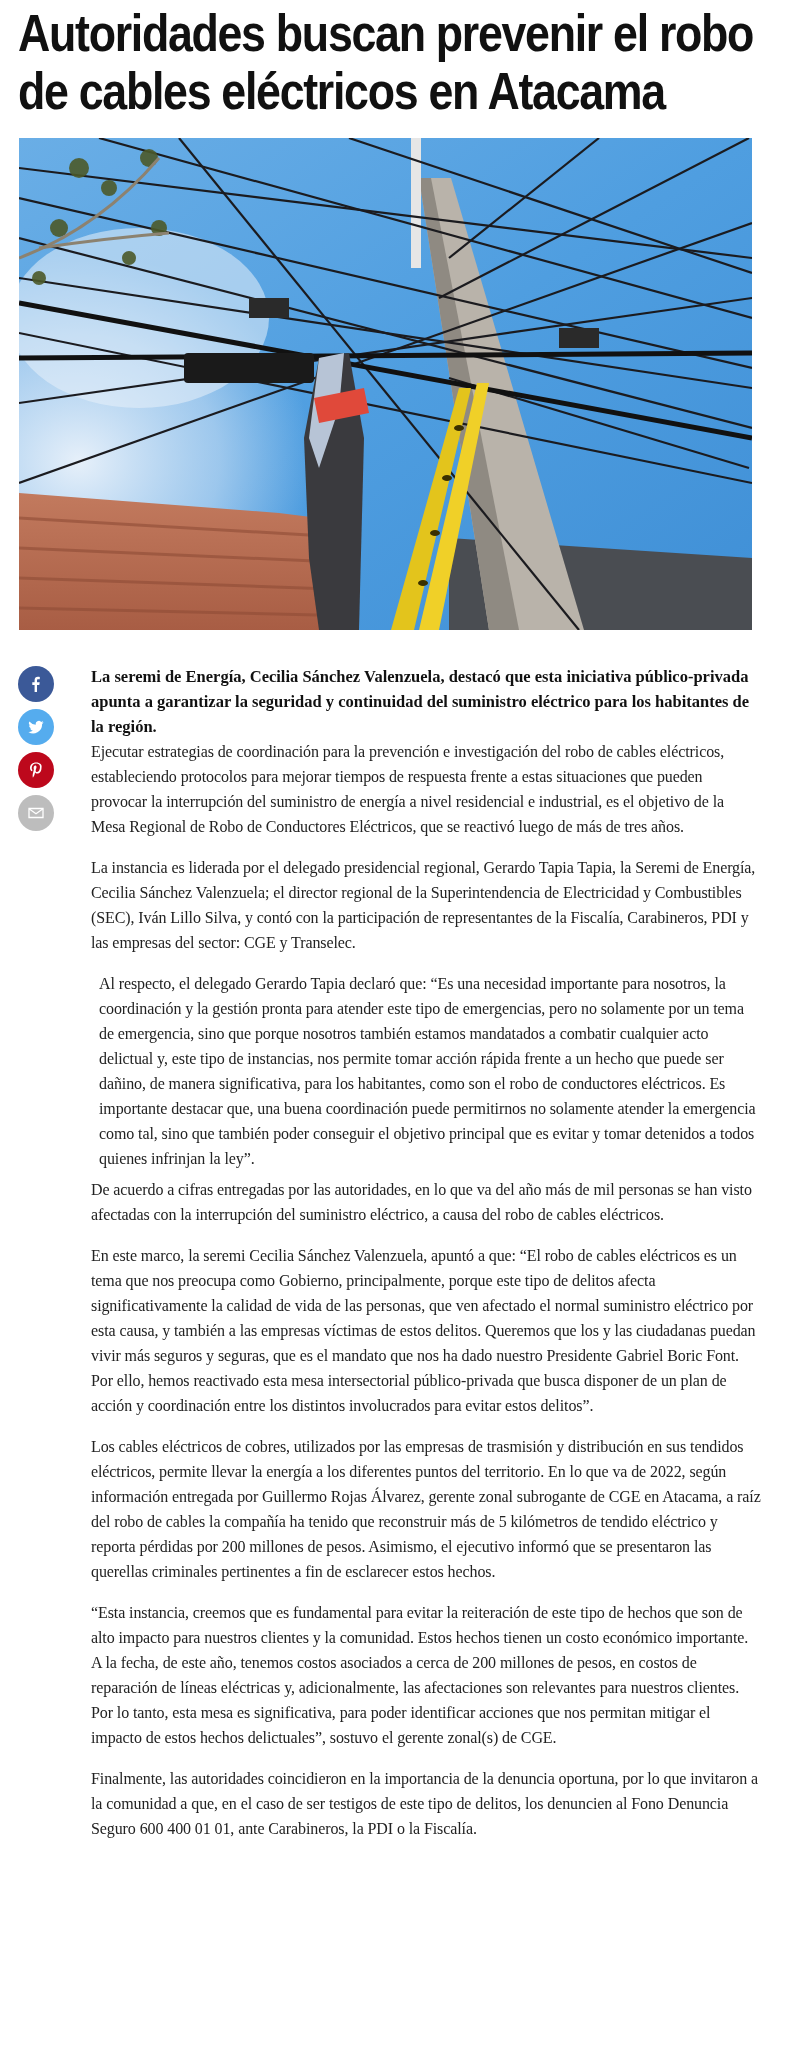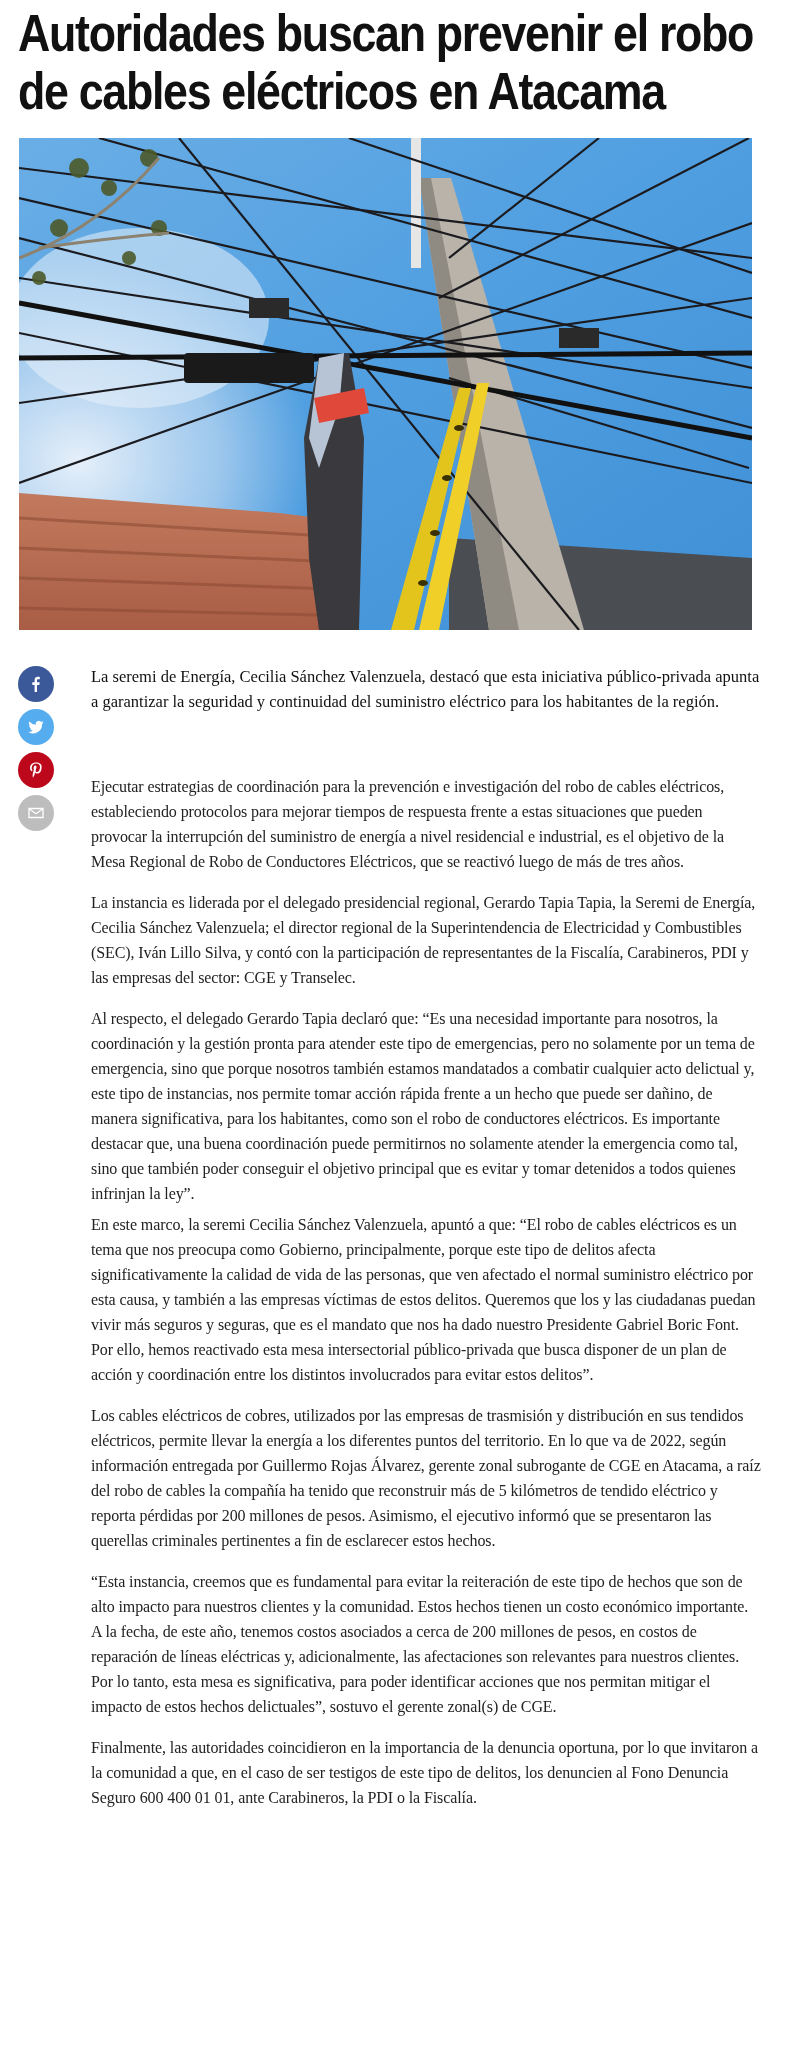--- a/index.html
+++ b/index.html
@@ -34,28 +34,27 @@
     .tw { background: #55acee; }
     .pi { background: #bd081c; }
     .em { background: #bdbdbd; }
 
     .article {
       position: absolute; left: 91px; top: 664px; width: 670px;
       font-family: "Liberation Serif", serif;
       color: #222;
     }
     .lead {
-      font-weight: 400; font-size: 16.5px; line-height: 25px; color: #111;
-      margin-bottom: 60px;
+      font-weight: 700; font-size: 16.5px; line-height: 25px; color: #111;
     }
     .article p.body {
       font-size: 16px; line-height: 25px; margin-bottom: 16px;
       letter-spacing: -0.1px;
     }
-    .article p.body.tight { margin-bottom: 6px; }
+    .article p.body.tight { margin-bottom: 6px; margin-left: 8px; }
   </style>
 </head>
 <body>
 
 <h1 class="headline">Autoridades buscan prevenir el robo de cables eléctricos en Atacama</h1>
 
 <div class="hero" role="img" aria-label="Trabajador con arnés en escalera amarilla junto a poste de concreto con cables eléctricos contra cielo azul">
   <svg viewBox="0 0 733 492" preserveAspectRatio="none">
     <defs>
       <linearGradient id="sky" x1="0" y1="0" x2="1" y2="1">
@@ -166,17 +165,18 @@
         <path d="M1 3.8l7 5 7-5" fill="none" stroke="#fff" stroke-width="1.3"></path>
       </svg>
   </div>
 </div>
 
 <div class="article">
   <p class="lead">La seremi de Energía, Cecilia Sánchez Valenzuela, destacó que esta iniciativa público-privada apunta a garantizar la seguridad y continuidad del suministro eléctrico para los habitantes de la región.</p>
   <p class="body">Ejecutar estrategias de coordinación para la prevención e investigación del robo de cables eléctricos, estableciendo protocolos para mejorar tiempos de respuesta frente a estas situaciones que pueden provocar la interrupción del suministro de energía a nivel residencial e industrial, es el objetivo de la Mesa Regional de Robo de Conductores Eléctricos, que se reactivó luego de más de tres años.</p>
   <p class="body">La instancia es liderada por el delegado presidencial regional, Gerardo Tapia Tapia, la Seremi de Energía, Cecilia Sánchez Valenzuela; el director regional de la Superintendencia de Electricidad y Combustibles (SEC), Iván Lillo Silva, y contó con la participación de representantes de la Fiscalía, Carabineros, PDI y las empresas del sector: CGE y Transelec.</p>
   <p class="body tight">Al respecto, el delegado Gerardo Tapia declaró que: “Es una necesidad importante para nosotros, la coordinación y la gestión pronta para atender este tipo de emergencias, pero no solamente por un tema de emergencia, sino que porque nosotros también estamos mandatados a combatir cualquier acto delictual y, este tipo de instancias, nos permite tomar acción rápida frente a un hecho que puede ser dañino, de manera significativa, para los habitantes, como son el robo de conductores eléctricos. Es importante destacar que, una buena coordinación puede permitirnos no solamente atender la emergencia como tal, sino que también poder conseguir el objetivo principal que es evitar y tomar detenidos a todos quienes infrinjan la ley”.</p>
+  <p class="body">De acuerdo a cifras entregadas por las autoridades, en lo que va del año más de mil personas se han visto afectadas con la interrupción del suministro eléctrico, a causa del robo de cables eléctricos.</p>
   <p class="body">En este marco, la seremi Cecilia Sánchez Valenzuela, apuntó a que: “El robo de cables eléctricos es un tema que nos preocupa como Gobierno, principalmente, porque este tipo de delitos afecta significativamente la calidad de vida de las personas, que ven afectado el normal suministro eléctrico por esta causa, y también a las empresas víctimas de estos delitos. Queremos que los y las ciudadanas puedan vivir más seguros y seguras, que es el mandato que nos ha dado nuestro Presidente Gabriel Boric Font. Por ello, hemos reactivado esta mesa intersectorial público-privada que busca disponer de un plan de acción y coordinación entre los distintos involucrados para evitar estos delitos”.</p>
   <p class="body">Los cables eléctricos de cobres, utilizados por las empresas de trasmisión y distribución en sus tendidos eléctricos, permite llevar la energía a los diferentes puntos del territorio. En lo que va de 2022, según información entregada por Guillermo Rojas Álvarez, gerente zonal subrogante de CGE en Atacama, a raíz del robo de cables la compañía ha tenido que reconstruir más de 5 kilómetros de tendido eléctrico y reporta pérdidas por 200 millones de pesos. Asimismo, el ejecutivo informó que se presentaron las querellas criminales pertinentes a fin de esclarecer estos hechos.</p>
   <p class="body">“Esta instancia, creemos que es fundamental para evitar la reiteración de este tipo de hechos que son de alto impacto para nuestros clientes y la comunidad. Estos hechos tienen un costo económico importante. A la fecha, de este año, tenemos costos asociados a cerca de 200 millones de pesos, en costos de reparación de líneas eléctricas y, adicionalmente, las afectaciones son relevantes para nuestros clientes. Por lo tanto, esta mesa es significativa, para poder identificar acciones que nos permitan mitigar el impacto de estos hechos delictuales”, sostuvo el gerente zonal(s) de CGE.</p>
   <p class="body">Finalmente, las autoridades coincidieron en la importancia de la denuncia oportuna, por lo que invitaron a la comunidad a que, en el caso de ser testigos de este tipo de delitos, los denuncien al Fono Denuncia Seguro 600 400 01 01, ante Carabineros, la PDI o la Fiscalía.</p>
 </div>
 
 </body></html>

